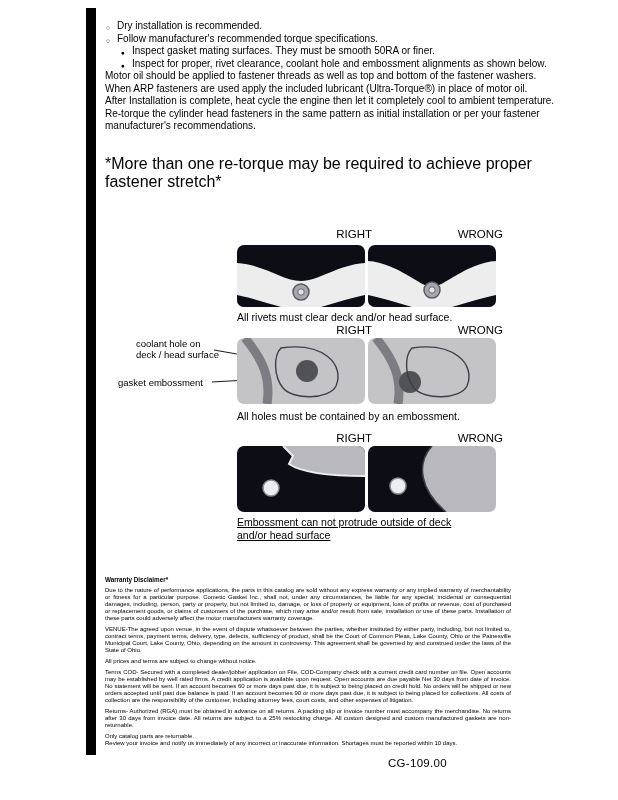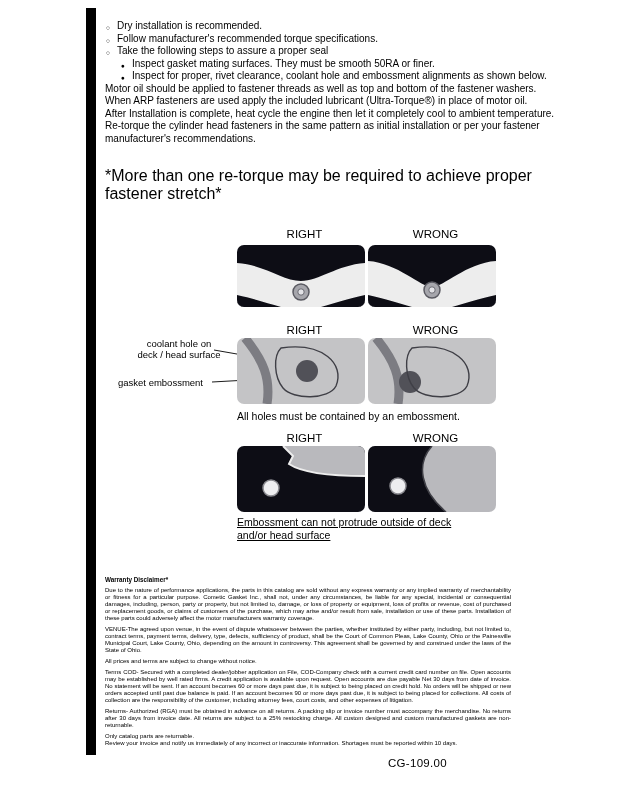--- a/index.html
+++ b/index.html
@@ -14,21 +14,21 @@
 
   .bullet { position:relative; padding-left:12px; font-size:10px; line-height:12.5px; }
   .bullet::before { content:"○"; position:absolute; left:1px; top:2px; font-size:6.5px; }
   .sub-bullet { position:relative; margin-left:15px; padding-left:12px; font-size:10px; line-height:12.5px; }
   .sub-bullet::before { content:"●"; position:absolute; left:1px; top:2px; font-size:6.5px; }
 
   .diesel-heading { font-size:11px; font-weight:bold; margin-top:15px; }
   .para { font-size:10px; line-height:12.5px; width:450px; }
   .note { font-size:16px; margin-top:22px; }
 
-  .col-head { position:absolute; width:135px; text-align:center; font-size:11.5px; }
+  .col-head { position:absolute; width:135px; text-align:right; font-size:11.5px; }
   .panel { position:absolute; width:128px; }
   .panel svg { display:block; width:128px; }
   .caption { position:absolute; font-size:10.5px; line-height:13px; }
   .callout-label { position:absolute; font-size:9.5px; line-height:11px; }
   .callout-lines { position:absolute; }
 
   .legal { position:absolute; left:105px; top:576px; width:406px; font-size:6px; line-height:7px; }
   .legal .legal-heading { font-size:6.3px; font-weight:bold; margin-bottom:4px; }
   .legal p { margin-bottom:4px; text-align:justify; }
   .legal p.tight { margin-bottom:0; }
@@ -39,21 +39,20 @@
 <body>
 
 <div class="page">
 
   <div class="left-bar"></div>
 
   <div class="content">
 
     <div class="bullet">Dry installation is recommended.</div>
     <div class="bullet">Follow manufacturer's recommended torque specifications.</div>
-    <div class="bullet">Take the following steps to assure a proper seal</div>
     <div class="sub-bullet">Inspect gasket mating surfaces.  They must be smooth 50RA or finer.</div>
     <div class="sub-bullet">Inspect for proper, rivet clearance, coolant hole and embossment alignments as shown below.</div>
 
     <p class="para">Motor oil should be applied to fastener threads as well as top and bottom of the fastener washers. When ARP fasteners are used apply the included lubricant (Ultra-Torque®) in place of motor oil.</p>
     <p class="para">After Installation is complete, heat cycle the engine then let it completely cool to ambient temperature. Re-torque the cylinder head fasteners in the same pattern as initial installation or per your fastener manufacturer's recommendations.</p>
     <p class="note">*More than one re-torque may be required to achieve proper fastener stretch*</p>
   </div>
 
   <div class="col-head" style="left:237px; top:228px;">RIGHT</div>
   <div class="col-head" style="left:368px; top:228px;">WRONG</div>
@@ -85,25 +84,26 @@
       <g clip-path="url(#c1b)">
         <rect width="128" height="62" fill="#0d0d15"></rect>
         <path d="M0,16 C30,18 52,42 64,42 C76,42 98,18 128,16 L128,62 L0,62 Z" fill="#ededed"></path>
         <path d="M0,62 L0,50 C18,54 30,58 44,62 Z" fill="#0d0d15"></path>
         <path d="M128,62 L128,50 C110,54 98,58 84,62 Z" fill="#0d0d15"></path>
         <circle cx="64" cy="45" r="8" fill="#a6a6ac" stroke="#5a5a62" stroke-width="1.5"></circle>
         <circle cx="64" cy="45" r="3.2" fill="#e2e2e6" stroke="#6a6a72" stroke-width="1"></circle>
       </g>
     </svg>
   </div>
+  <div class="caption" style="left:237px; top:311px;">All rivets must clear deck and/or head surface.</div>
 
   <div class="col-head" style="left:237px; top:324px;">RIGHT</div>
   <div class="col-head" style="left:368px; top:324px;">WRONG</div>
 
-  <div class="callout-label" style="left:136px; top:338px; width:86px;text-align:center;">coolant hole on deck / head surface</div>
+  <div class="callout-label" style="left:136px; top:338px; width:86px;">coolant hole on deck / head surface</div>
   <div class="callout-label" style="left:118px; top:377px; width:96px; white-space:nowrap;">gasket embossment</div>
   <svg class="callout-lines" style="left:212px; top:338px;" width="86" height="58" viewBox="0 0 86 58">
     <line x1="2" y1="12" x2="82" y2="26" stroke="#000" stroke-width="0.9"></line>
     <line x1="0" y1="44" x2="72" y2="40" stroke="#000" stroke-width="0.9"></line>
   </svg>
 
   <div class="panel" style="left:237px; top:338px;">
     <svg viewBox="0 0 128 66" width="128" height="66">
       <defs>
           <clipPath id="c2a">

